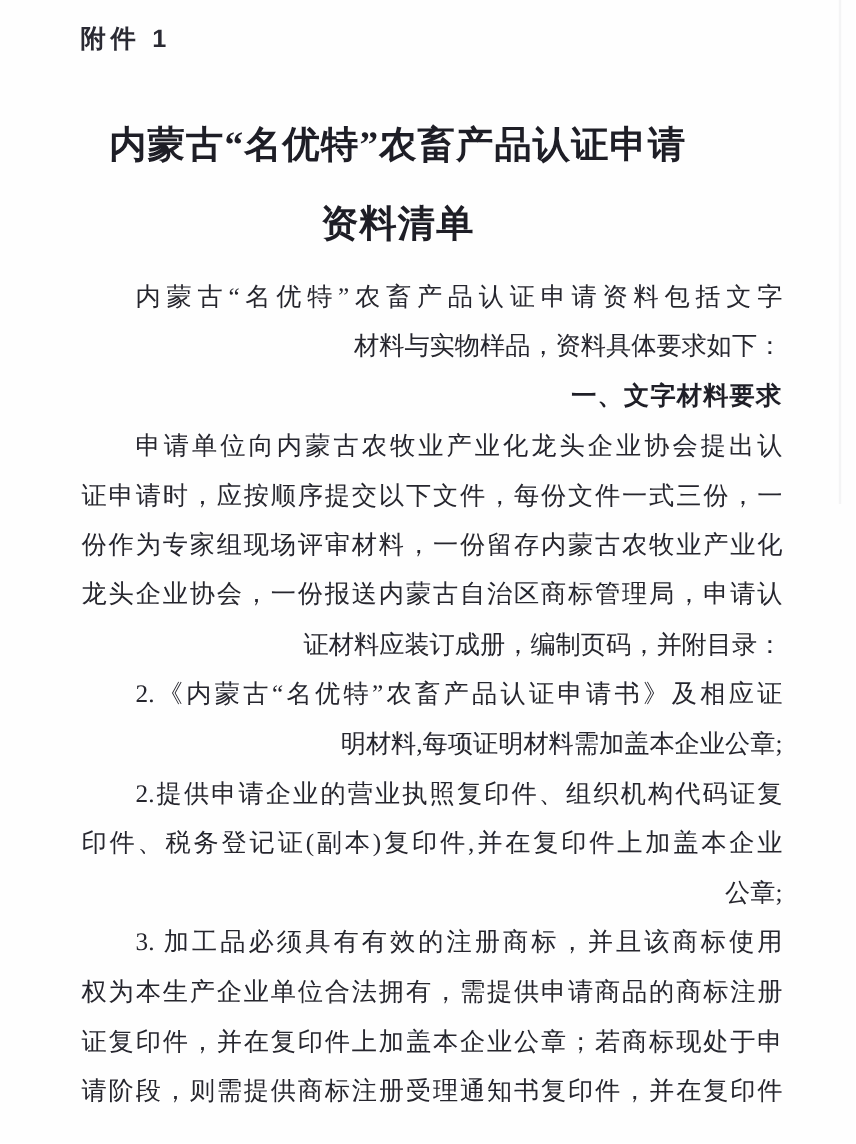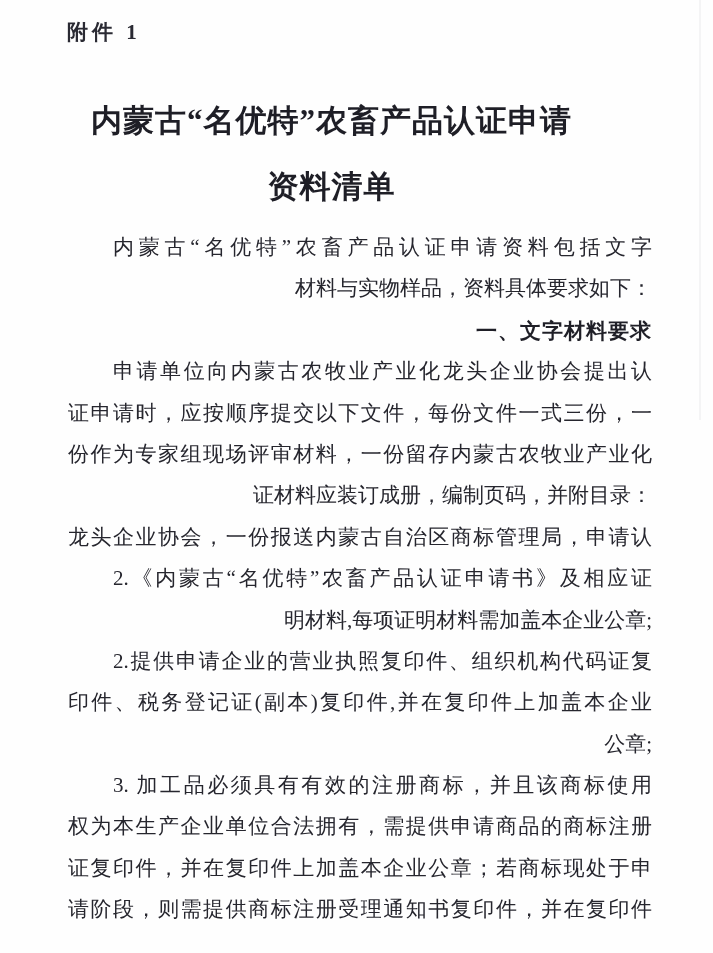--- a/index.html
+++ b/index.html
@@ -25,21 +25,21 @@
     top: 0;
     width: 2px;
     height: 420px;
     background: rgba(110, 110, 125, 0.07);
     pointer-events: none;
   }
   .attachment-label {
     position: absolute;
     left: 67px;
     top: 18px;
-    font-family: Liberation Serif, serif;
+    font-family: Liberation Sans, sans-serif;
     font-size: 21px;
     font-weight: 600;
     letter-spacing: 4px;
     color: #2a2a33;
     white-space: nowrap;
   }
   .doc-title {
     position: absolute;
     top: 88px;
     left: 0;
@@ -97,22 +97,22 @@
     <div>资料清单</div>
   </h1>
 
   <div class="doc-body">
       <div class="line indent justify">内蒙古“名优特”农畜产品认证申请资料包括文字</div>
       <div class="line">材料与实物样品，资料具体要求如下：</div>
       <div class="line indent bold">一、文字材料要求</div>
       <div class="line indent justify">申请单位向内蒙古农牧业产业化龙头企业协会提出认</div>
       <div class="line justify">证申请时，应按顺序提交以下文件，每份文件一式三份，一</div>
       <div class="line justify">份作为专家组现场评审材料，一份留存内蒙古农牧业产业化</div>
+      <div class="line justify">龙头企业协会，一份报送内蒙古自治区商标管理局，申请认</div>
       <div class="line">证材料应装订成册，编制页码，并附目录：</div>
-      <div class="line justify">龙头企业协会，一份报送内蒙古自治区商标管理局，申请认</div>
       <div class="line indent justify">2.《内蒙古“名优特”农畜产品认证申请书》及相应证</div>
       <div class="line">明材料,每项证明材料需加盖本企业公章;</div>
       <div class="line indent justify">2.提供申请企业的营业执照复印件、组织机构代码证复</div>
       <div class="line justify">印件、税务登记证(副本)复印件,并在复印件上加盖本企业</div>
       <div class="line">公章;</div>
       <div class="line indent justify">3. 加工品必须具有有效的注册商标，并且该商标使用</div>
       <div class="line justify">权为本生产企业单位合法拥有，需提供申请商品的商标注册</div>
       <div class="line justify">证复印件，并在复印件上加盖本企业公章；若商标现处于申</div>
       <div class="line justify">请阶段，则需提供商标注册受理通知书复印件，并在复印件</div>
     </div>

